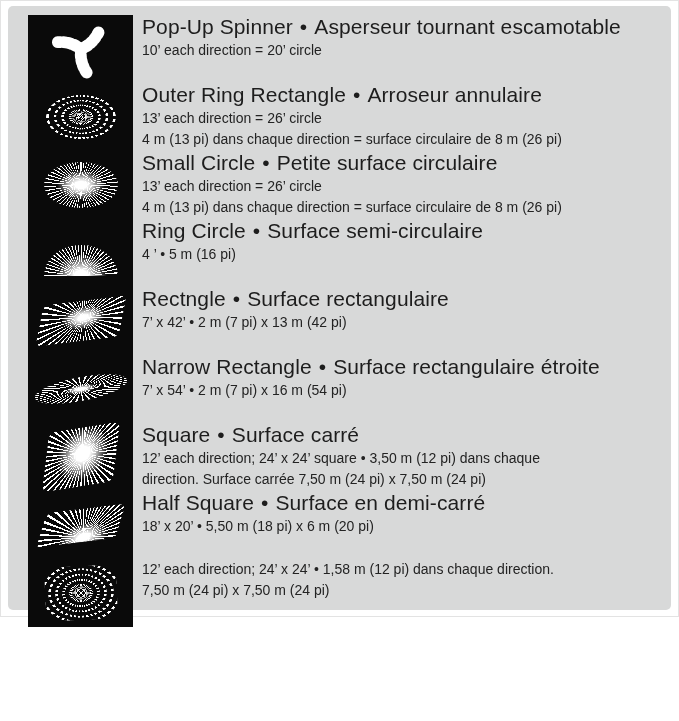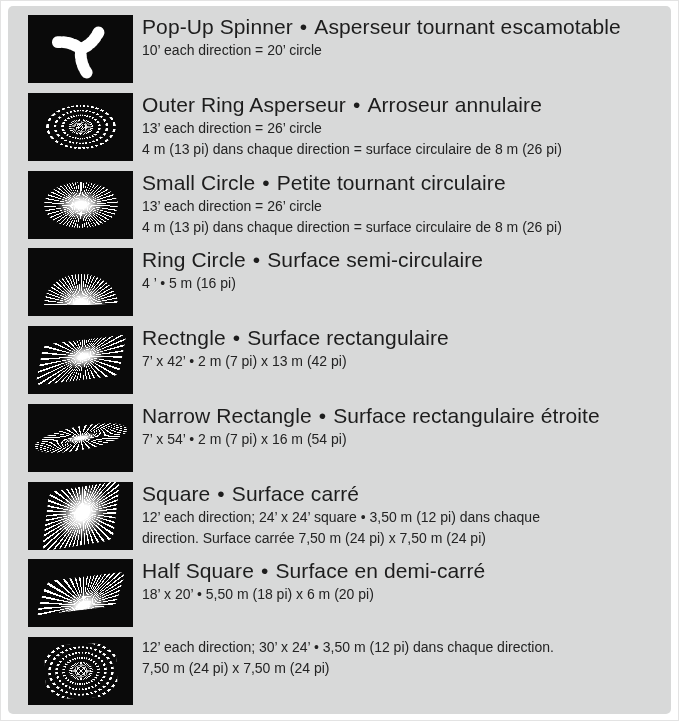--- a/index.html
+++ b/index.html
@@ -1,18 +1,18 @@
 <!DOCTYPE html>
 <html><head>
 <meta charset="utf-8">
 <style>
   * { margin:0; padding:0; box-sizing:border-box; }
   html,body { width:679px; height:721px; background:#ffffff; font-family:"Liberation Sans", sans-serif; }
   .page {
-    width:679px; height:721px; background:#ffffff;
+    width:679px; height:617px; background:#ffffff;
     padding:5px 7px 6px 7px; border:1px solid #e3e3e3;
   }
   .panel {
     width:100%; height:100%; background:#d8d9d9; border-radius:5px;
     padding:9px 12px 9px 20px;
     display:flex; flex-direction:column; justify-content:space-between;
   }
   .row { display:flex; align-items:flex-start; gap:9px; }
   .thumb {
     width:105px; height:68px; background:#0a0a0a; flex:none;
@@ -106,32 +106,32 @@
         <div class="title"><span>Pop-Up Spinner</span><span class="sep">•</span><span>Asperseur tournant escamotable</span></div>
         <div class="detail">10’ each direction = 20’ circle</div>
       </div>
     </div>
 
     <div class="row">
       <div class="thumb">
         <div class="shape ring-pattern"></div>
       </div>
       <div class="text">
-        <div class="title"><span>Outer Ring Asperseur</span><span class="sep">•</span><span>Arroseur annulaire</span></div>
+        <div class="title"><span>Outer Ring Rectangle</span><span class="sep">•</span><span>Arroseur annulaire</span></div>
         <div class="detail">13’ each direction = 26’ circle</div>
         <div class="detail">4 m (13 pi) dans chaque direction = surface circulaire de 8 m (26 pi)</div>
       </div>
     </div>
 
     <div class="row">
       <div class="thumb">
         <div class="shape circle-burst"></div>
       </div>
       <div class="text">
-        <div class="title"><span>Small Circle</span><span class="sep">•</span><span>Petite tournant circulaire</span></div>
+        <div class="title"><span>Small Circle</span><span class="sep">•</span><span>Petite surface circulaire</span></div>
         <div class="detail">13’ each direction = 26’ circle</div>
         <div class="detail">4 m (13 pi) dans chaque direction = surface circulaire de 8 m (26 pi)</div>
       </div>
     </div>
 
     <div class="row">
       <div class="thumb">
         <div class="shape half-circle-burst"></div>
       </div>
       <div class="text">
@@ -179,19 +179,19 @@
         <div class="title"><span>Half Square</span><span class="sep">•</span><span>Surface en demi-carré</span></div>
         <div class="detail">18’ x 20’  •  5,50 m (18 pi) x 6 m (20 pi)</div>
       </div>
     </div>
 
     <div class="row">
       <div class="thumb">
         <div class="shape rounded-square-rings"></div>
       </div>
       <div class="text">
-        <div class="detail">12’ each direction; 30’ x 24’  •  3,50 m (12 pi) dans chaque direction.</div>
+        <div class="detail">12’ each direction; 24’ x 24’  •  1,58 m (12 pi) dans chaque direction.</div>
         <div class="detail">7,50 m (24 pi) x 7,50 m (24 pi)</div>
       </div>
     </div>
 
   </div>
 </div>
 
 </body></html>

